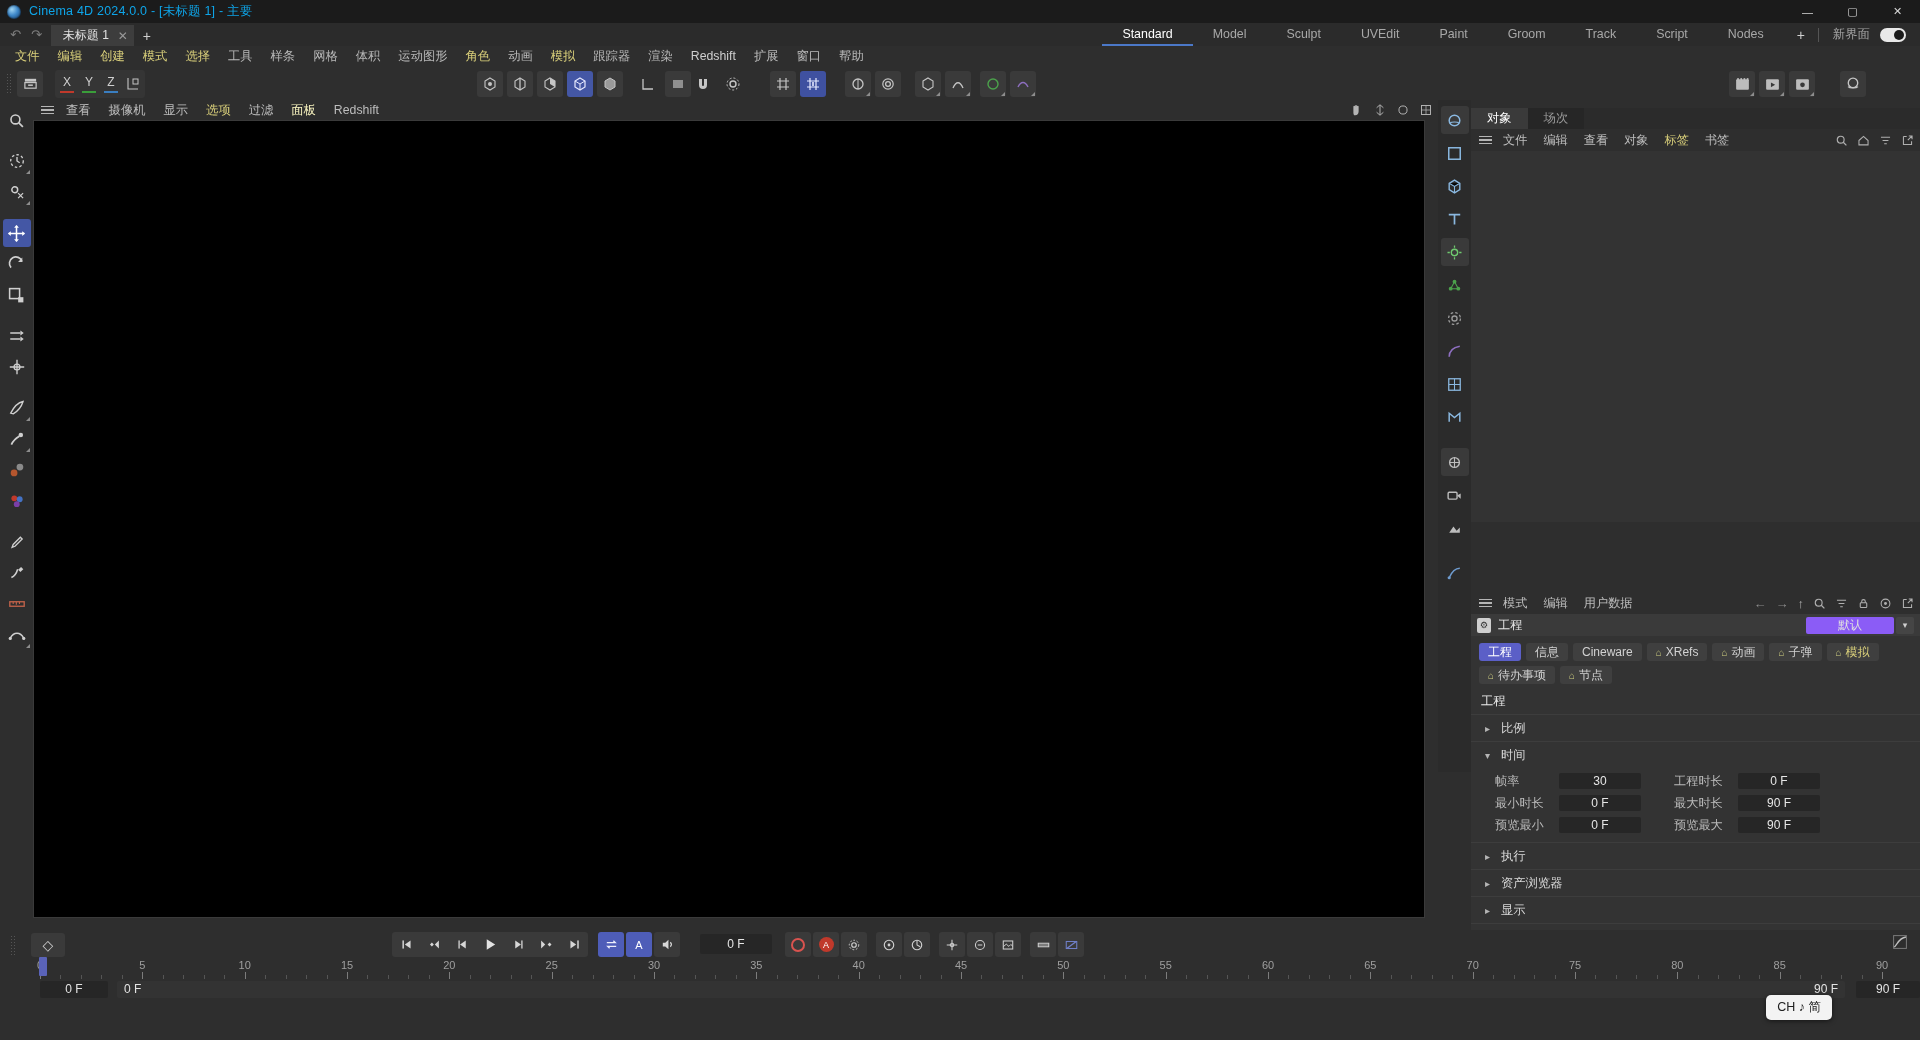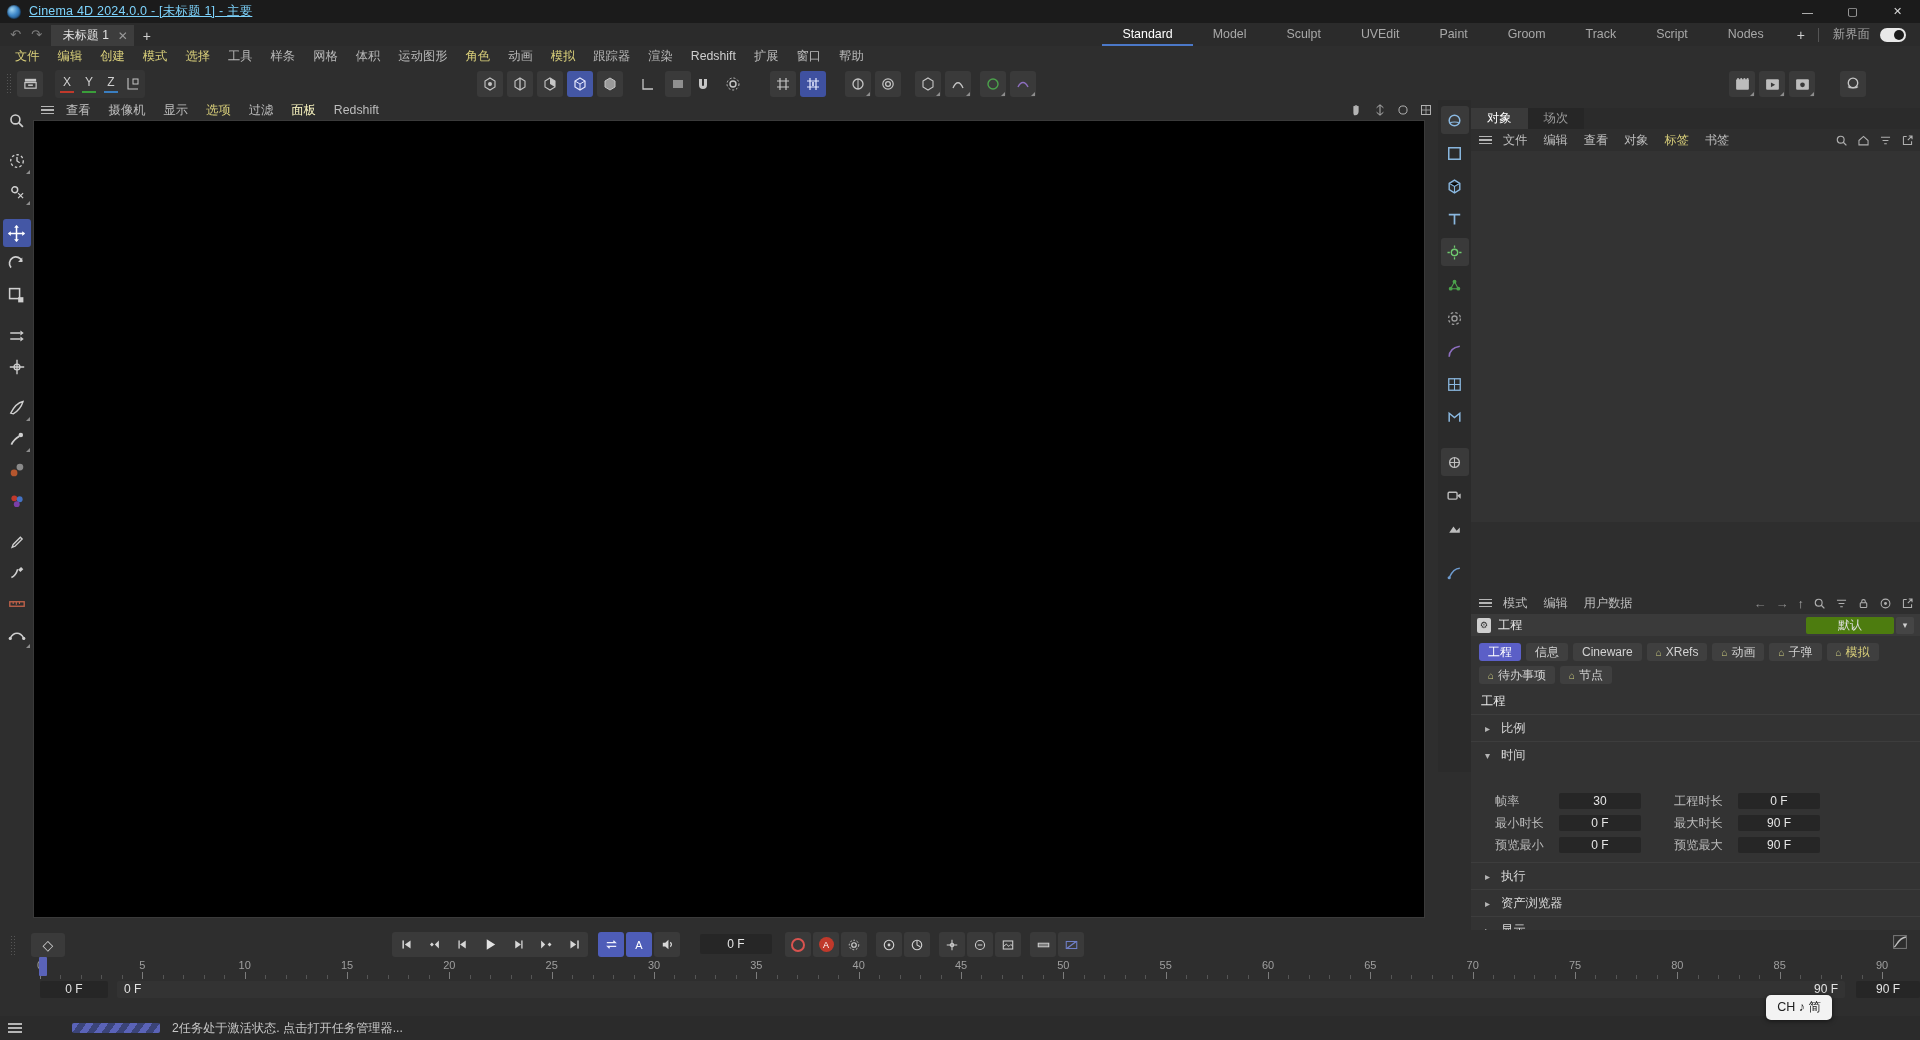--- a/index.html
+++ b/index.html
@@ -9,21 +9,21 @@
     font-family:"Liberation Sans","DejaVu Sans",sans-serif;
     font-size:12px; color:#c8c8c8; -webkit-font-smoothing:antialiased;
   }
   .app{position:relative;width:1920px;height:1040px;background:#2e2e2e;}
 
   
   .titlebar{height:23px;background:#1b1b1b;display:flex;align-items:center;padding-left:7px;}
   .tb-logo{width:14px;height:14px;border-radius:50%;
     background:radial-gradient(circle at 35% 32%, #9fd4f2 0%, #3d87c9 45%, #14365c 100%);
     box-shadow:inset 0 0 2px #000;margin-right:8px;flex:0 0 auto;}
-  .tb-title{font-size:12.5px;color:#7dd3fc;letter-spacing:.2px;text-decoration:underline;}
+  .tb-title{font-size:12.5px;color:#0ea5e9;letter-spacing:.2px;}
   .tb-spacer{flex:1;}
   .tb-btns{display:flex;height:23px;}
   .tb-btn{width:45px;height:23px;display:flex;align-items:center;justify-content:center;color:#d8d8d8;font-size:11px;}
 
   
   .tabrow{height:23px;background:#2b2b2b;display:flex;align-items:flex-end;padding-left:6px;position:relative;}
   .undo-redo{display:flex;gap:10px;align-items:center;height:23px;padding:0 9px 0 4px;color:#7d7d7d;font-size:13px;}
   .doctab{height:21px;background:#3d3d3d;display:flex;align-items:center;padding:0 6px 0 12px;gap:9px;font-size:12px;color:#e2e2e2;}
   .doctab .x{color:#9a9a9a;font-size:12px;}
   .newtab{width:26px;height:21px;display:flex;align-items:center;justify-content:center;color:#cfcfcf;font-size:14px;}
@@ -89,21 +89,21 @@
   .hamb{display:inline-flex;flex-direction:column;justify-content:center;gap:2px;width:13px;margin-right:3px;}
   .hamb i{display:block;height:1.6px;background:#b5b5b5;width:13px;}
 
   .objlist{background:#333;height:371px;}
   .attrpanel{position:absolute;left:33px;top:492px;width:449px;height:403px;background:#2e2e2e;}
   .attrbody{background:#333;height:360px;padding-top:0;}
   .objhdr{height:22px;background:#3a3a3a;display:flex;align-items:center;padding:0 6px;gap:7px;}
   .objico{width:14px;height:15px;background:#cfcfcf;border-radius:2px;position:relative;display:flex;align-items:center;justify-content:center;color:#333;font-size:9px;}
   .objname{font-size:12.2px;color:#e4e4e4;}
   .presetwrap{margin-left:auto;display:flex;align-items:center;}
-  .preset{width:88px;height:17px;background:#4d7c0f;border-radius:2px;display:flex;align-items:center;justify-content:center;font-size:12px;color:#e0e0e0;}
+  .preset{width:88px;height:17px;background:#8b5cf6;border-radius:2px;display:flex;align-items:center;justify-content:center;font-size:12px;color:#e0e0e0;}
   .presetarrow{width:18px;height:17px;background:#454545;border-radius:2px;margin-left:2px;display:flex;align-items:center;justify-content:center;color:#cfcfcf;font-size:9px;}
 
   .chips{display:flex;flex-wrap:wrap;gap:5px;padding:7px 8px 3px 8px;}
   .chip{height:18px;padding:0 9px;border-radius:3px;background:#3f3f3f;display:flex;align-items:center;gap:4px;font-size:12px;color:#d2d2d2;}
   .chip.active{background:#5b5fc7;color:#fff;}
   .chip .bell{font-size:10px;color:#cfcf80;}
   .chip .bell.y{color:#cfcf80;}
 
   .secttitle{padding:6px 10px 4px 10px;font-size:12.3px;color:#e8e8e8;}
   .row-sep{border-top:1px solid #3d3d3d;}
@@ -785,21 +785,21 @@
           <div class="fold">
             <span class="arrow">▸</span>
             <span>比例</span>
           </div>
 
           <div class="fold">
             <span class="arrow">▾</span>
             <span>时间</span>
           </div>
 
-          <div style="padding:2px 0 6px 0;margin-top:20px;">
+          <div style="padding:2px 0 6px 0;">
             <div class="fieldrow">
               <span class="flabel">帧率</span>
               <span class="fval">30</span>
               <span class="fgap"></span>
               <span class="flabel">工程时长</span>
               <span class="fval">0 F</span>
             </div>
             <div class="fieldrow">
               <span class="flabel">最小时长</span>
               <span class="fval">0 F</span>
@@ -1089,26 +1089,17 @@
     <div class="tl-bot">
       <div class="fbox">0 F</div>
       <div class="greenbar">
         <span>0 F</span>
         <span>90 F</span>
       </div>
       <div class="fbox2">90 F</div>
     </div>
   </div>
 
-  <div class="status">
-    <span class="sthamb">
-        <i></i>
-        <i></i>
-        <i></i>
-      </span>
-    <span class="progress"></span>
-    <span class="sttext">2任务处于激活状态. 点击打开任务管理器...</span>
-  </div>
 
   <div class="ime">
     <span>CH ♪ 简</span>
   </div>
 </div>
 
 </body></html>

